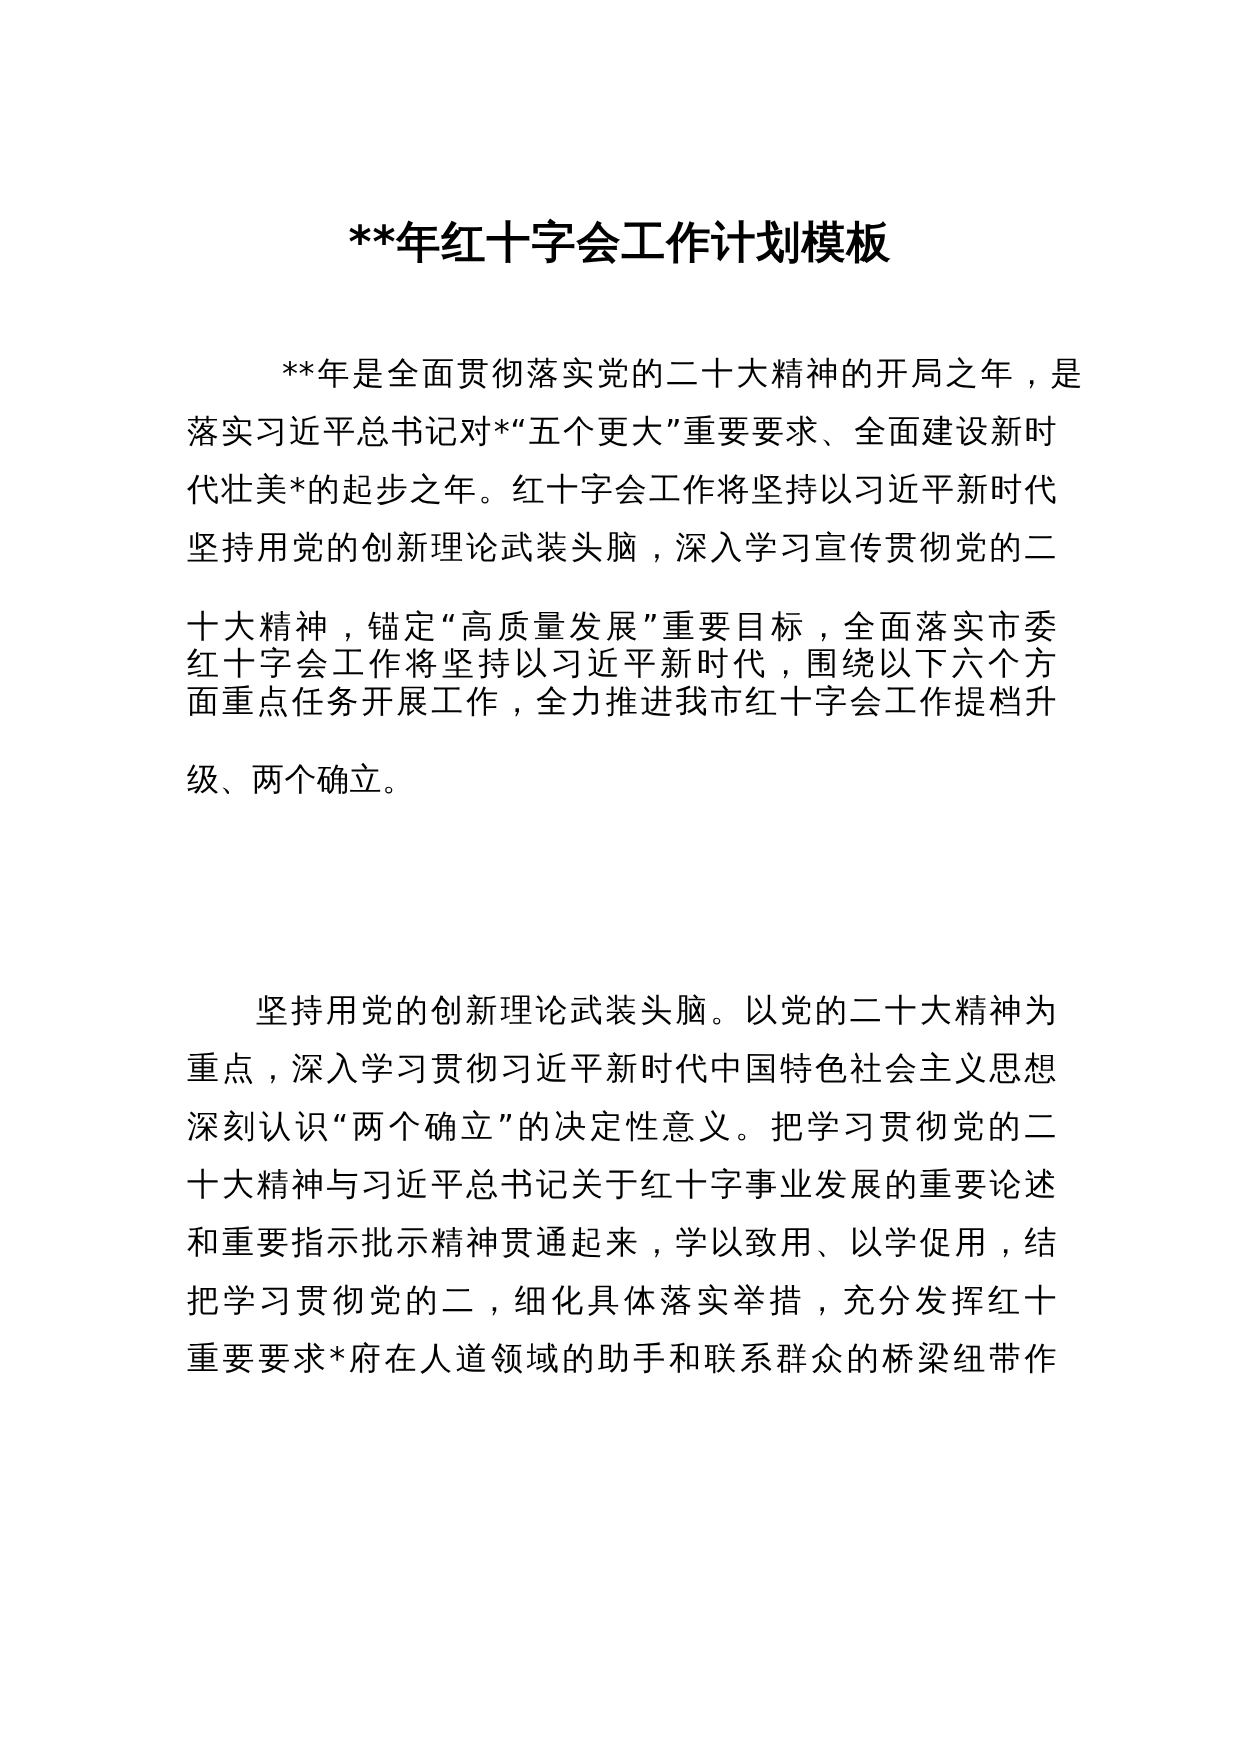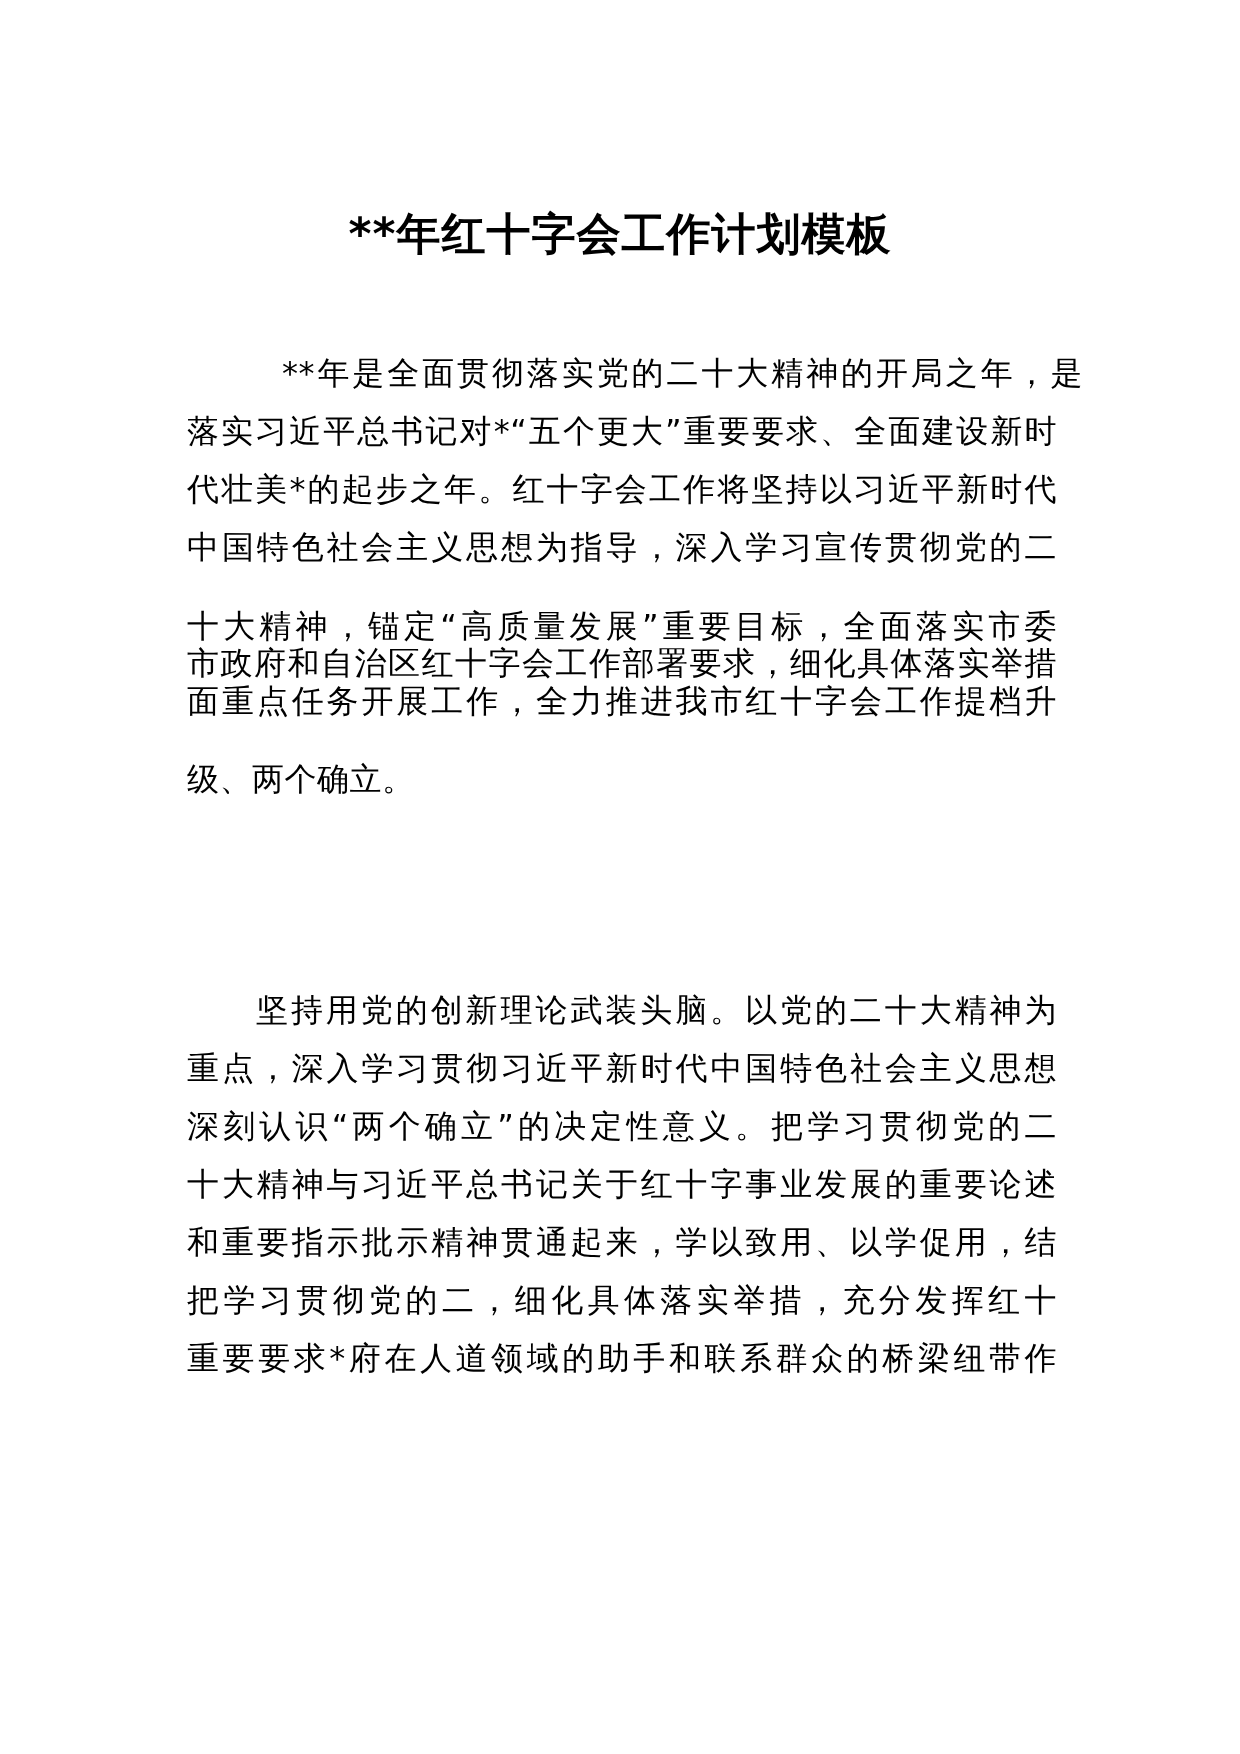--- a/index.html
+++ b/index.html
@@ -19,21 +19,21 @@
       position: absolute;
       left: 0;
       top: 0;
       width: 1240px;
       height: 1754px;
       background: #ffffff;
     }
     .title {
       position: absolute;
       left: 0;
-      top: 204px;
+      top: 212px;
       width: 1240px;
       text-align: center;
       font-size: 44px;
       font-weight: bold;
       line-height: 60px;
       letter-spacing: 1px;
     }
     .line {
       position: absolute;
       left: 187px;
@@ -65,23 +65,23 @@
 <body>
 
 <div class="page">
 
   <div class="title">**年红十字会工作计划模板</div>
 
   <div>
     <div class="line indent" style="top:353px;margin-left:26px;">**年是全面贯彻落实党的二十大精神的开局之年，是</div>
     <div class="line" style="top:411px;">落实习近平总书记对*“五个更大”重要要求、全面建设新时</div>
     <div class="line" style="top:469px;">代壮美*的起步之年。红十字会工作将坚持以习近平新时代</div>
-    <div class="line" style="top:527px;">中国特色社会主义思想为指导，深入学习宣传贯彻党的二</div>
+    <div class="line" style="top:527px;">坚持用党的创新理论武装头脑，深入学习宣传贯彻党的二</div>
     <div class="line" style="top:586px;margin-top:20px;">十大精神，锚定“高质量发展”重要目标，全面落实市委</div>
-    <div class="line" style="top:643px;">市政府和自治区红十字会工作部署要求，细化具体落实举措</div>
+    <div class="line" style="top:643px;">红十字会工作将坚持以习近平新时代，围绕以下六个方</div>
     <div class="line" style="top:681px;">面重点任务开展工作，全力推进我市红十字会工作提档升</div>
     <div class="line last" style="top:759px;">级、两个确立。</div>
   </div>
 
 
   <div>
     <div class="line indent" style="top:990px;">坚持用党的创新理论武装头脑。以党的二十大精神为</div>
     <div class="line" style="top:1048px;">重点，深入学习贯彻习近平新时代中国特色社会主义思想</div>
     <div class="line" style="top:1106px;">深刻认识“两个确立”的决定性意义。把学习贯彻党的二</div>
     <div class="line" style="top:1164px;">十大精神与习近平总书记关于红十字事业发展的重要论述</div>

